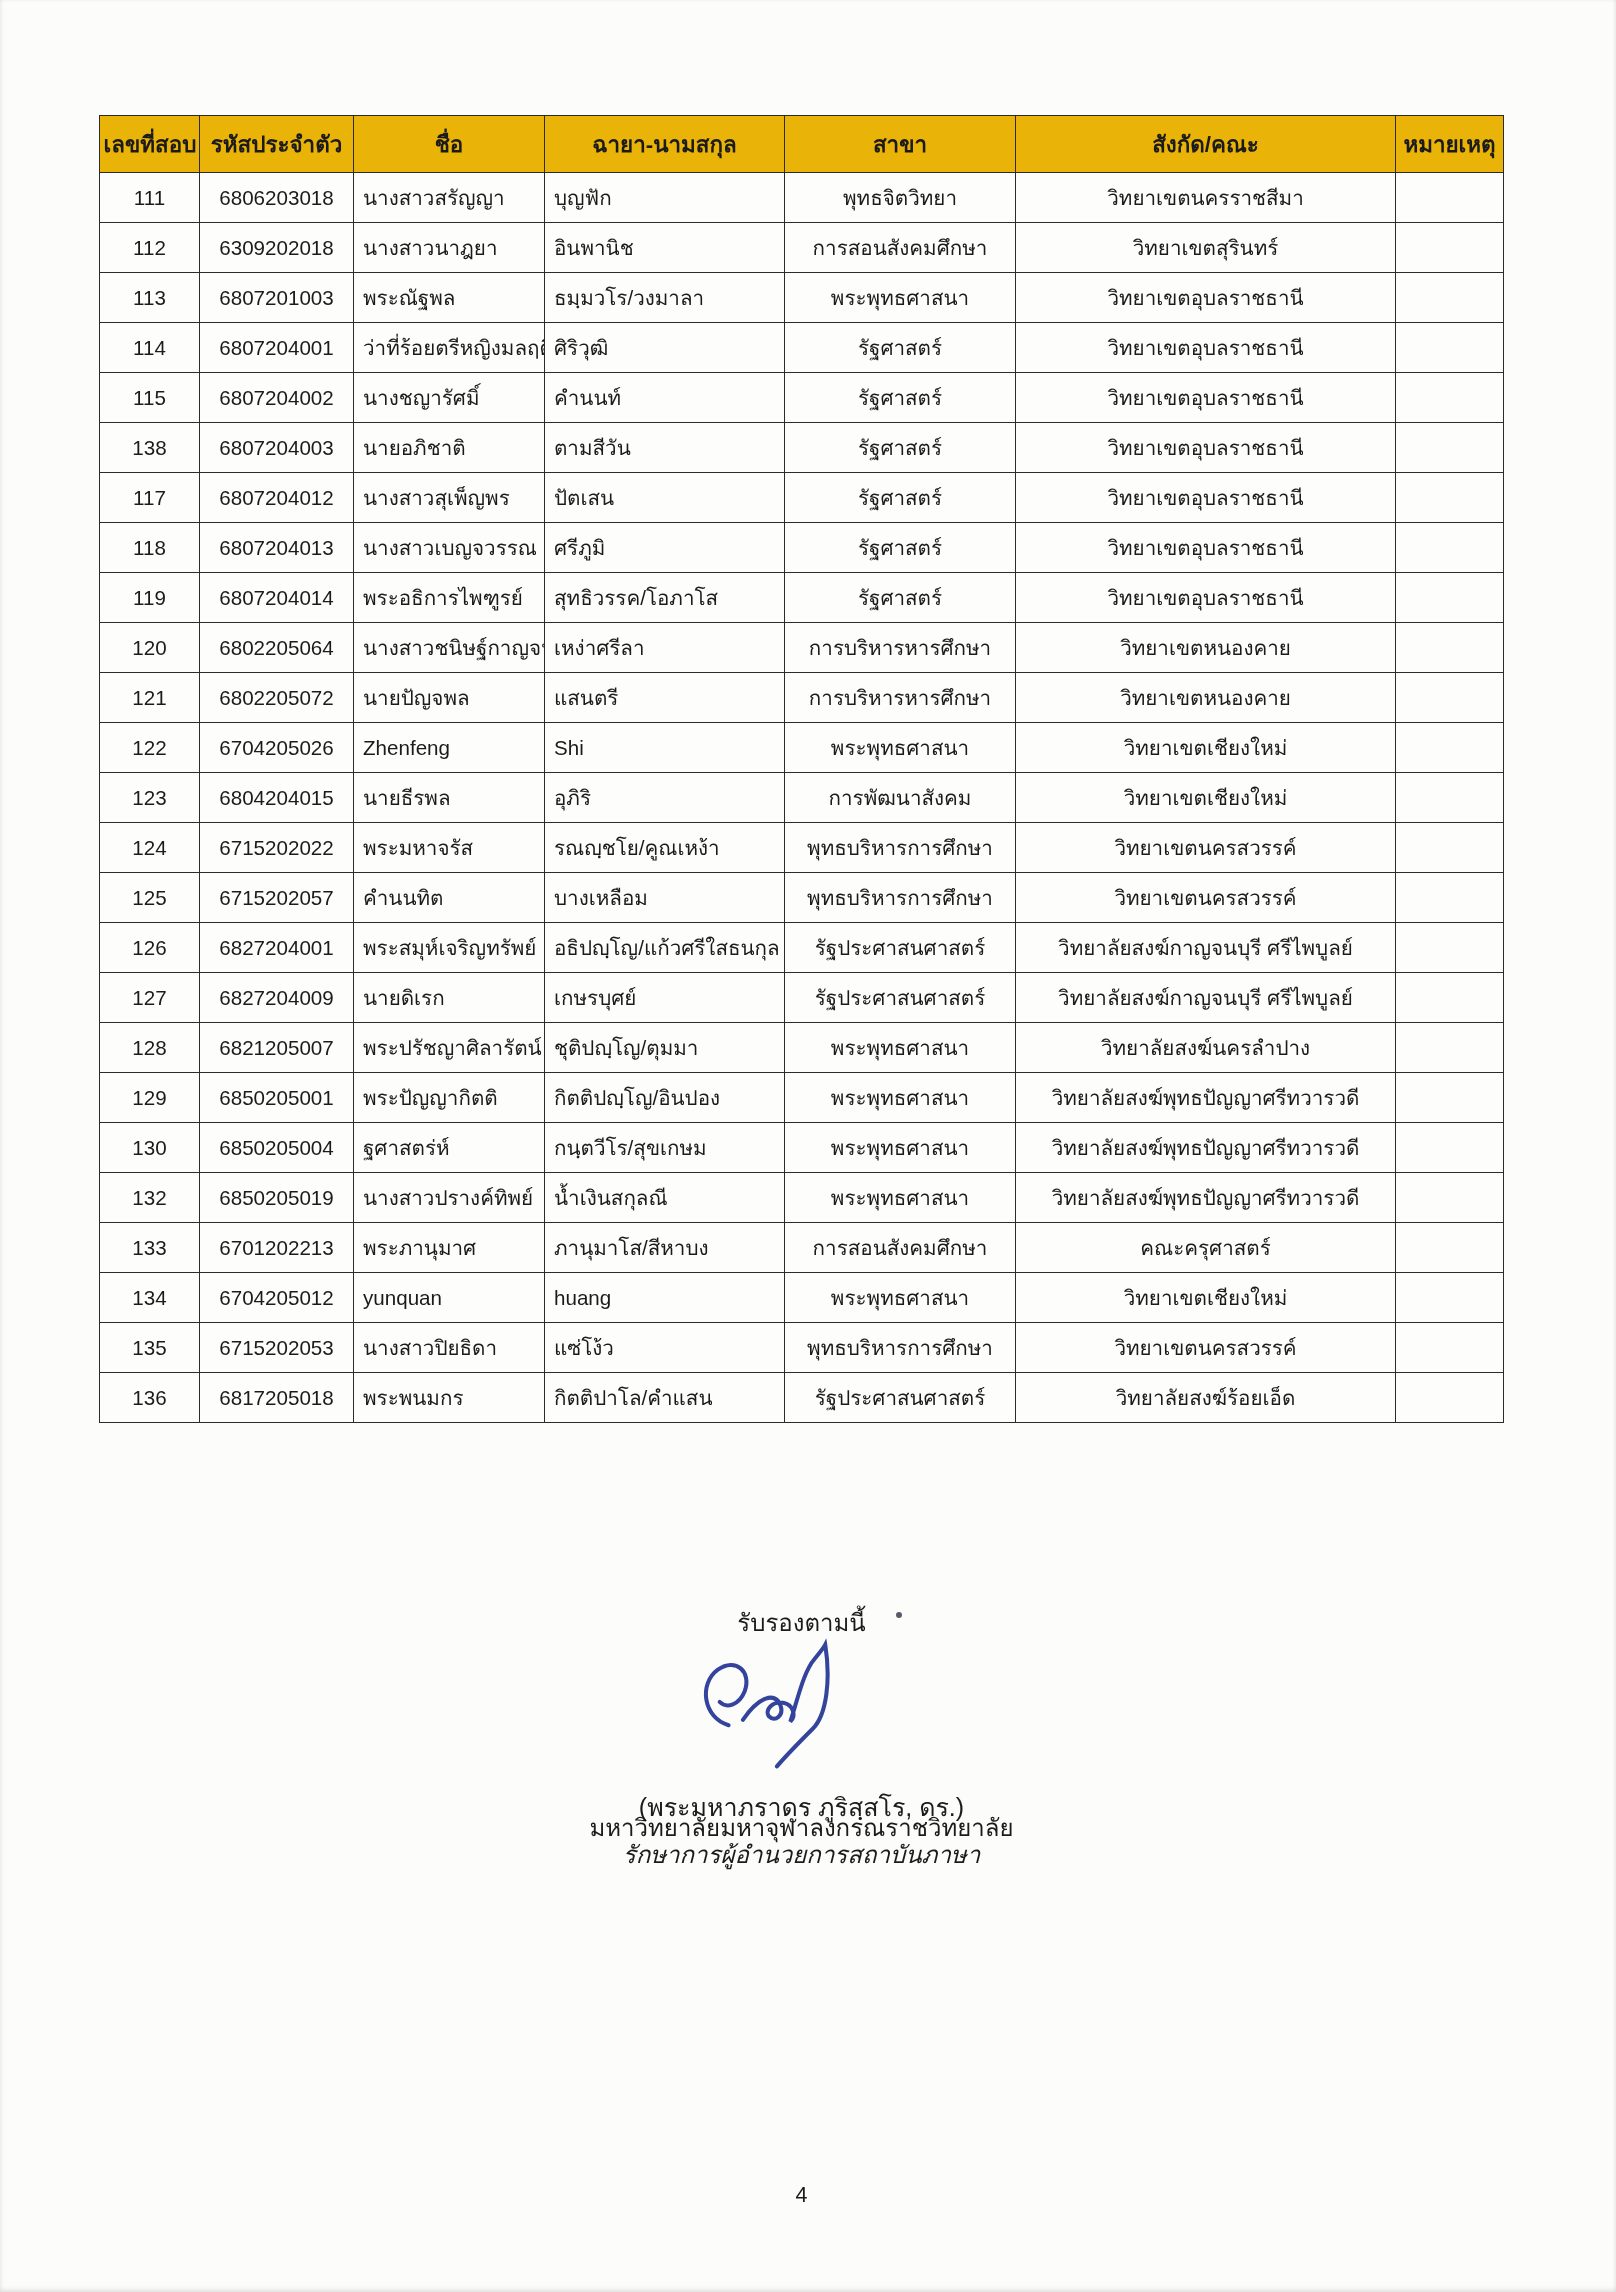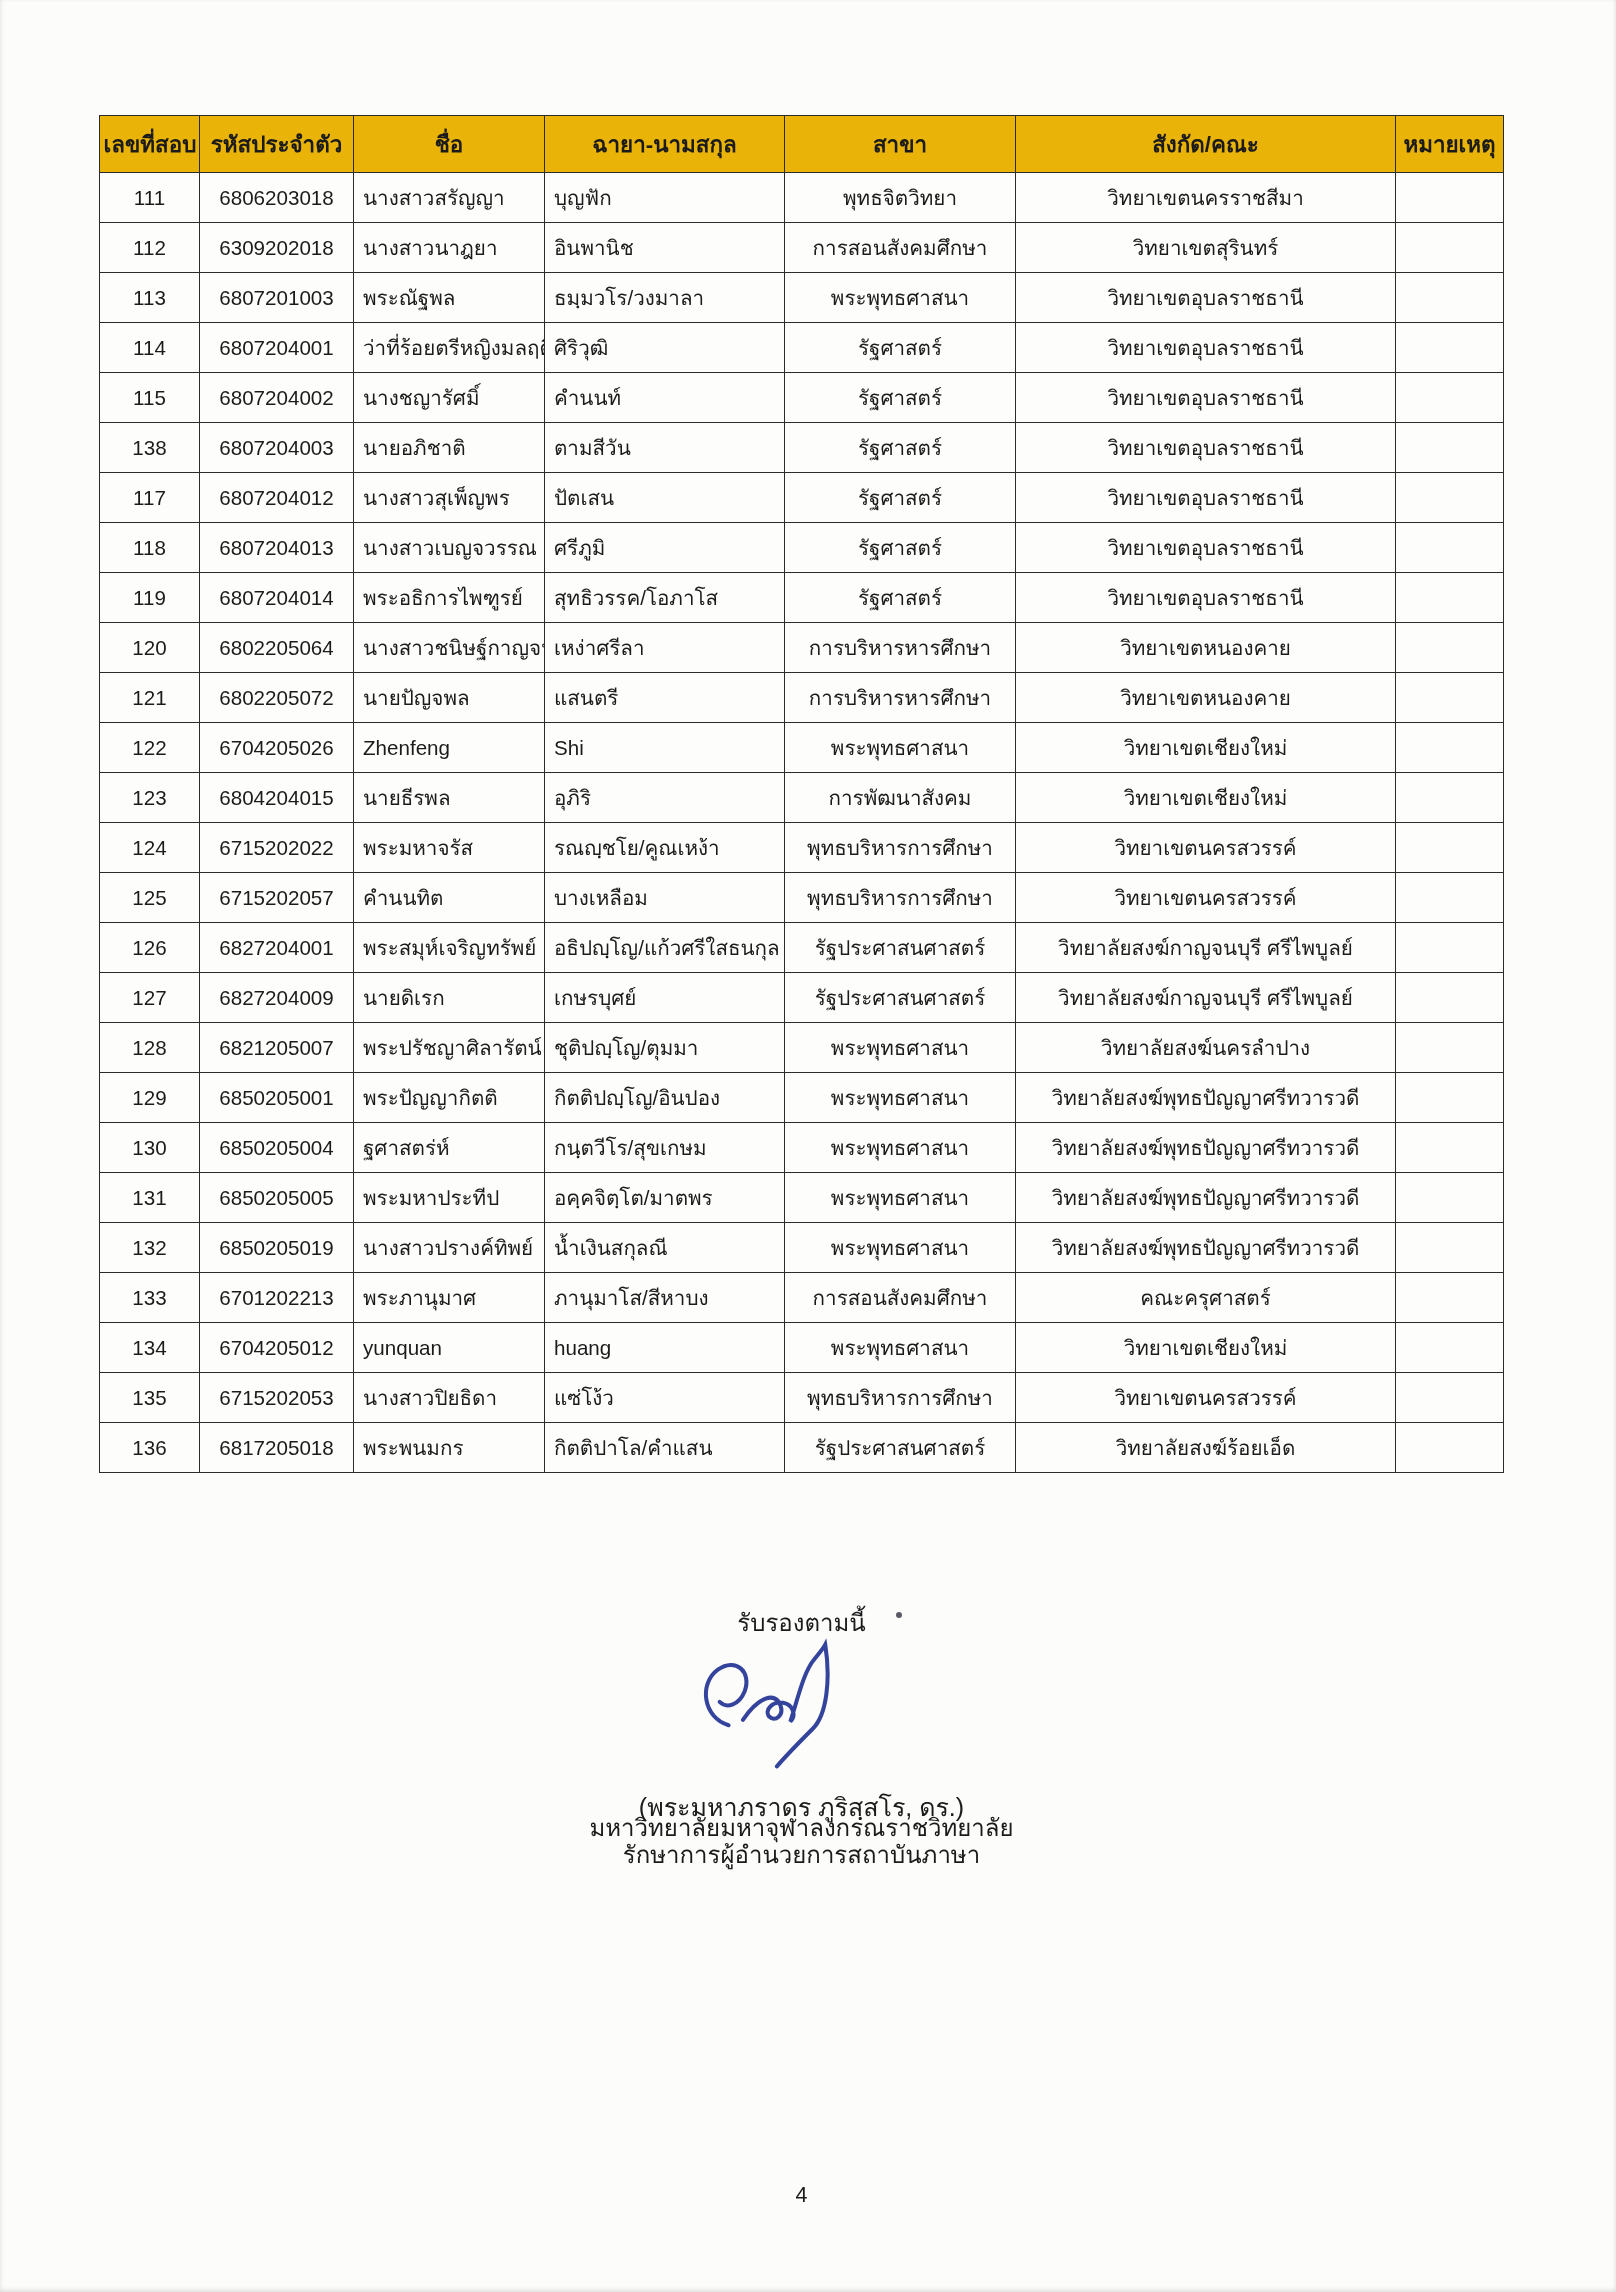--- a/index.html
+++ b/index.html
@@ -46,21 +46,21 @@
     font-size:24px;
   }
   .certify { top:1603px; }
   .certify-dot {
     position:absolute; left:896px; top:1612px;
     width:6.3px; height:6.3px; border-radius:50%;
     background:#5a5a66;
   }
   .sig-wrap { position:absolute; left:691px; top:1632px; width:179px; height:139px; }
   .signer-name { top:1775px; font-size:25px;margin-top:12px; }
-  .signer-title { top:1835px; }
+  .signer-title { top:1835px;font-style:italic; }
   .signer-org { top:1808px; }
   .page-number {
     position:absolute; left:0; width:1603px; top:2183px;
     text-align:center; font-size:21.5px;
   }
 </style>
 </head>
 <body>
 
 <div class="page">
@@ -261,29 +261,20 @@
         <tr>
           <td>130</td>
           <td>6850205004</td>
           <td class="left">ฐศาสตร่ห์</td>
           <td class="left">กนฺตวีโร/สุขเกษม</td>
           <td>พระพุทธศาสนา</td>
           <td>วิทยาลัยสงฆ์พุทธปัญญาศรีทวารวดี</td>
           <td></td>
         </tr>
         <tr>
-          <td>131</td>
-          <td>6850205005</td>
-          <td class="left">พระมหาประทีป</td>
-          <td class="left">อคฺคจิตฺโต/มาตพร</td>
-          <td>พระพุทธศาสนา</td>
-          <td>วิทยาลัยสงฆ์พุทธปัญญาศรีทวารวดี</td>
-          <td></td>
-        </tr>
-        <tr>
           <td>132</td>
           <td>6850205019</td>
           <td class="left">นางสาวปรางค์ทิพย์</td>
           <td class="left">น้ำเงินสกุลณี</td>
           <td>พระพุทธศาสนา</td>
           <td>วิทยาลัยสงฆ์พุทธปัญญาศรีทวารวดี</td>
           <td></td>
         </tr>
         <tr>
           <td>133</td>

